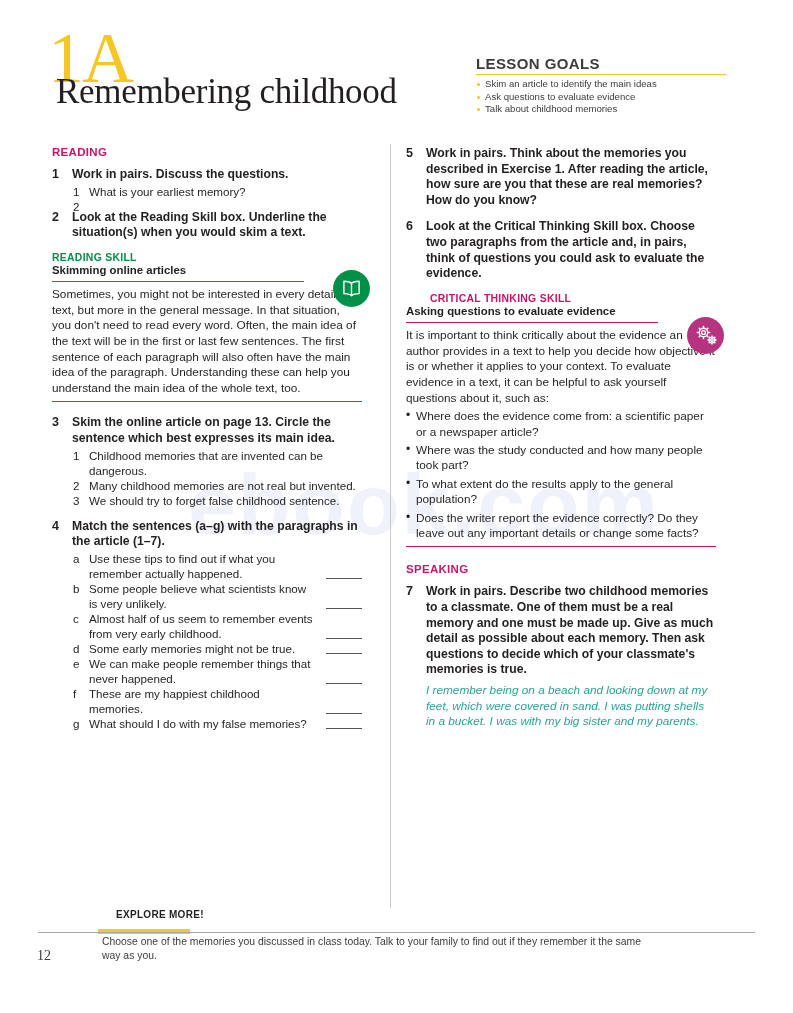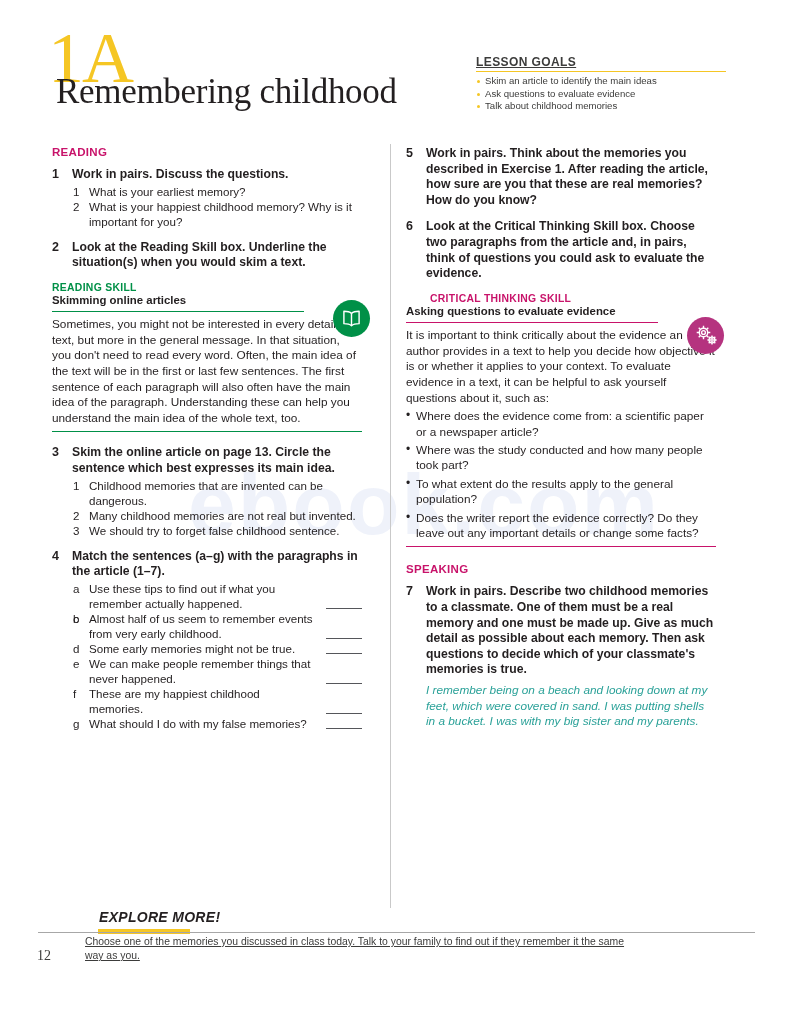--- a/index.html
+++ b/index.html
@@ -46,26 +46,25 @@
   }
 
   
   .goals {
     position: absolute;
     left: 476px;
     top: 55px;
     width: 250px;
   }
   .goals-title {
-    font-size: 12px;
+    font-size: 15px;
     font-weight: bold;
     letter-spacing: 0.4px;
     color: #3c3c3b;
     padding-bottom: 2px;
-    text-decoration: underline;
   }
   .goals-rule {
     border-top: 1.4px solid #F5C624;
     margin-bottom: 3px;
   }
   .goal-item {
     position: relative;
     font-size: 9.6px;
     line-height: 12.6px;
     color: #3c3c3b;
@@ -254,45 +253,43 @@
   
   .explore-rule {
     position: absolute;
     left: 38px;
     top: 932px;
     width: 717px;
     border-top: 1px solid #a7a7a7;
   }
   .explore-title {
     position: absolute;
-    left: 99px;
+    left: 116px;
     top: 909px;
-    font-size: 14px;
+    font-size: 10px;
     font-weight: bold;
     letter-spacing: 0.3px;
     color: #231f20;
-    font-style: italic;
   }
   .explore-underline {
     position: absolute;
     left: 98px;
     top: 929px;
     width: 92px;
     height: 5px;
     background: #F5C624;
   }
   .explore-body {
     position: absolute;
-    left: 85px;
+    left: 102px;
     top: 935px;
     width: 560px;
     font-size: 10.4px;
     line-height: 14.4px;
     color: #3c3c3b;
-    text-decoration: underline;
   }
   .page-number {
     position: absolute;
     left: 37px;
     top: 948px;
     font-family: "Liberation Serif", serif;
     font-size: 14px;
     color: #3c3c3b;
     text-align: right;
   }
@@ -338,21 +335,20 @@
     <div class="ex">
       <span class="ex-num">1</span>
       <div class="ex-stem"><span>Work in pairs.</span><span> Discuss the questions.</span></div>
       <div class="sub-list">
         <div class="sub-item">
           <span class="sub-marker">1</span>
           <span>What is your earliest memory?</span>
         </div>
         <div class="sub-item">
           <span class="sub-marker">2</span>
-          <span>What is your happiest childhood memory? Why is it important for you?</span>
         </div>
       </div>
     </div>
 
     <div class="ex">
       <span class="ex-num">2</span>
       <div class="ex-stem">Look at the Reading Skill box. Underline the situation(s) when you would skim a text.</div>
     </div>
 
     <div class="skillbox reading-skill">
@@ -392,20 +388,21 @@
       <span class="ex-num">4</span>
       <div class="ex-stem">Match the sentences (a–g) with the paragraphs in the article (1–7).</div>
       <div class="sub-list">
         <div class="match-row">
           <span class="sub-marker">a</span>
           <span>Use these tips to find out if what you remember actually happened.</span>
           <span class="match-line"></span>
         </div>
         <div class="match-row">
           <span class="sub-marker">b</span>
+          <span>Some people believe what scientists know is very unlikely.</span>
           <span class="match-line"></span>
         </div>
         <div class="match-row">
           <span class="sub-marker">c</span>
           <span>Almost half of us seem to remember events from very early childhood.</span>
           <span class="match-line"></span>
         </div>
         <div class="match-row">
           <span class="sub-marker">d</span>
           <span>Some early memories might not be true.</span>

